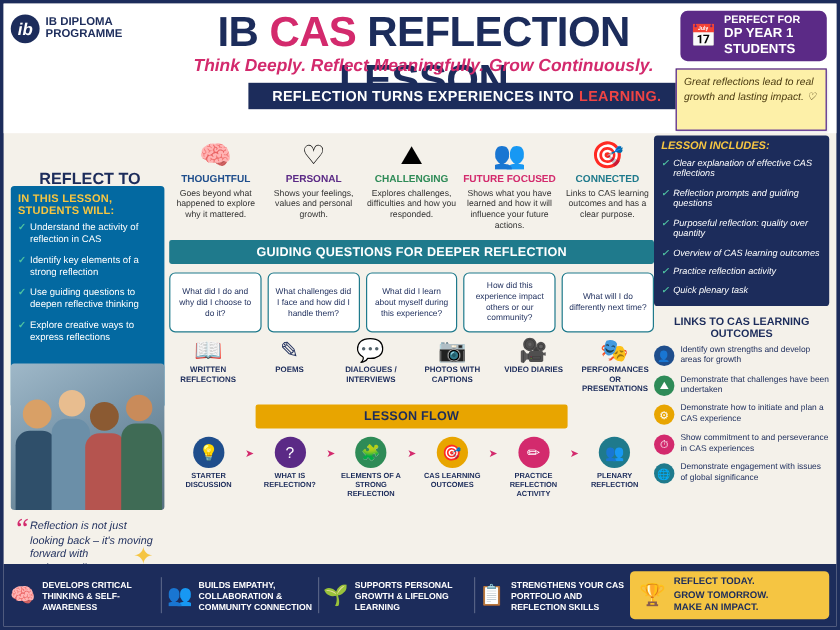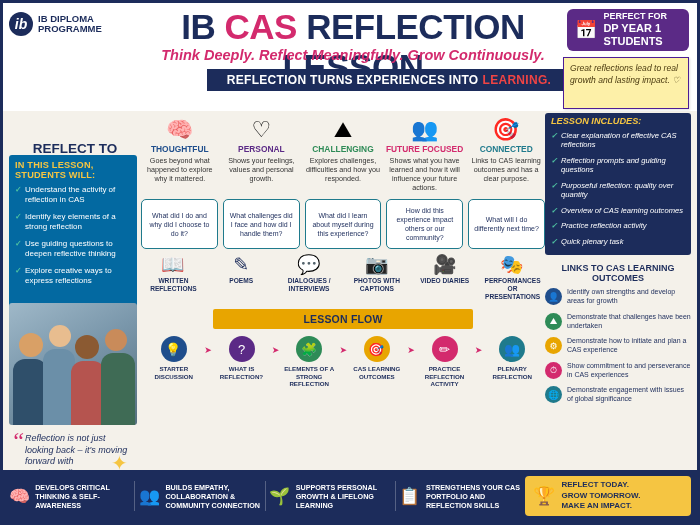--- a/index.html
+++ b/index.html
@@ -289,20 +289,21 @@
         <div class="nm">FUTURE FOCUSED</div>
         <div class="ds">Shows what you have learned and how it will influence your future actions.</div>
       </div>
       <div class="qual q-teal">
         <div class="ic">🎯</div>
         <div class="nm">CONNECTED</div>
         <div class="ds">Links to CAS learning outcomes and has a clear purpose.</div>
       </div>
     </div>
 
+    <div class="sec-bar teal" style="margin-top:8px;">GUIDING QUESTIONS FOR DEEPER REFLECTION</div>
 
     <div class="questions">
       <div class="qcard">What did I do and why did I choose to do it?</div>
       <div class="qcard">What challenges did I face and how did I handle them?</div>
       <div class="qcard">What did I learn about myself during this experience?</div>
       <div class="qcard">How did this experience impact others or our community?</div>
       <div class="qcard">What will I do differently next time?</div>
     </div>
 
 

